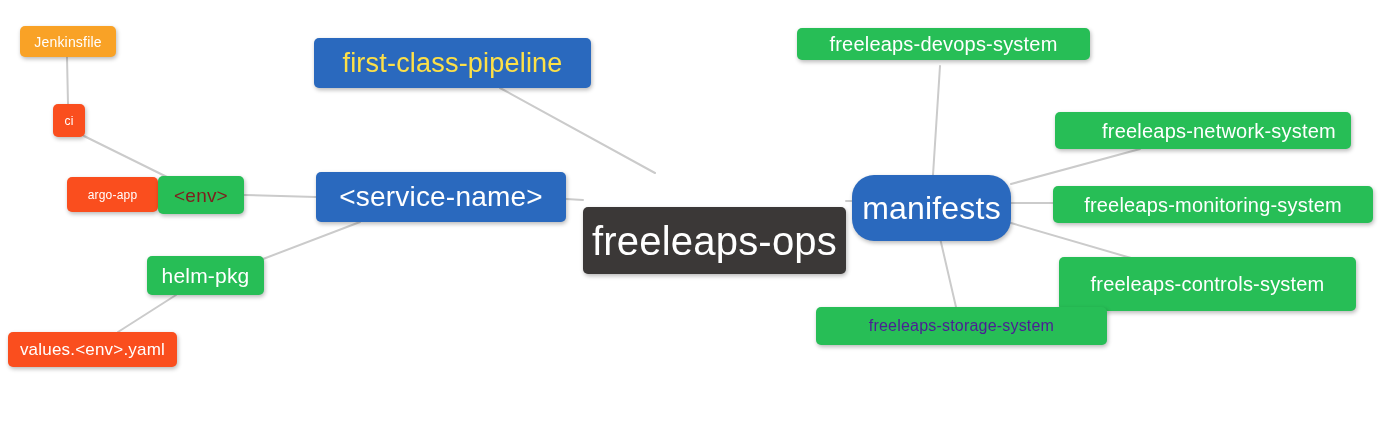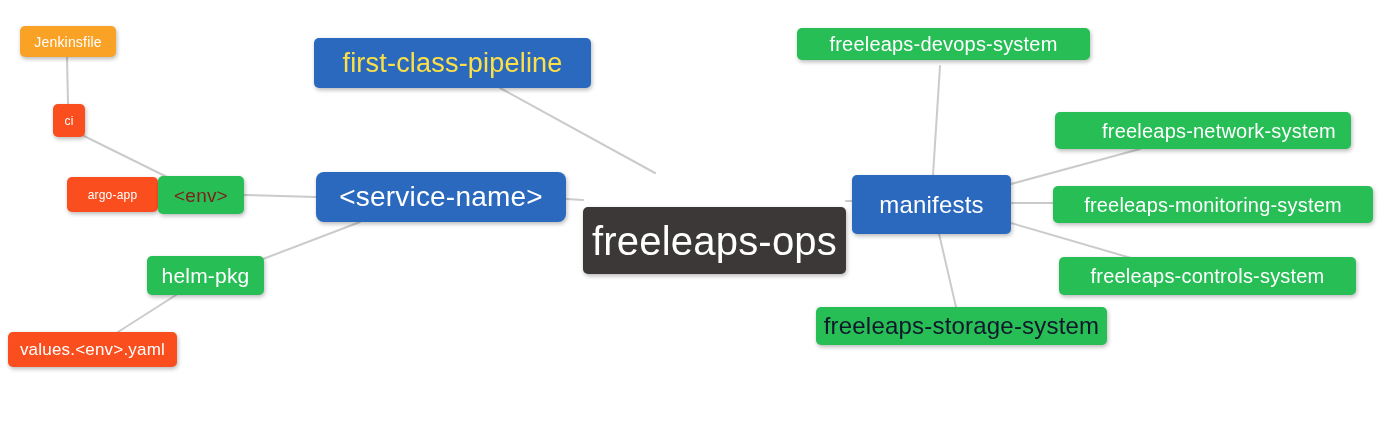--- a/index.html
+++ b/index.html
@@ -73,38 +73,38 @@
       </div>
       <div class="node" style="left: 147px; top: 256px; width: 117px; height: 39px; font-size: 21px; background: rgb(39, 190, 86); color: rgb(255, 255, 255);">
         <span>helm-pkg</span>
       </div>
       <div class="node" style="left: 8px; top: 332px; width: 169px; height: 35px; font-size: 17px; background: rgb(250, 78, 30); color: rgb(255, 255, 255);">
         <span>values.&lt;env&gt;.yaml</span>
       </div>
       <div class="node" style="left: 314px; top: 38px; width: 277px; height: 50px; font-size: 27px; background: rgb(42, 105, 190); color: #fde047;">
         <span>first-class-pipeline</span>
       </div>
-      <div class="node" style="left: 316px; top: 172px; width: 250px; height: 50px; font-size: 28px; background: rgb(42, 105, 190); color: rgb(255, 255, 255); border-radius: 8px;">
+      <div class="node" style="left: 316px; top: 172px; width: 250px; height: 50px; font-size: 28px; background: rgb(42, 105, 190); color: rgb(255, 255, 255);">
         <span>&lt;service-name&gt;</span>
       </div>
       <div class="node" style="left: 583px; top: 172px; width: 263px; height: 67px; font-size: 40px; background: rgb(59, 56, 55); color: rgb(255, 255, 255); margin-top: 35px;">
         <span>freeleaps-ops</span>
       </div>
-      <div class="node" style="left: 852px; top: 175px; width: 159px; height: 59px; font-size: 24px; background: rgb(42, 105, 190); color: rgb(255, 255, 255);">
+      <div class="node" style="left: 852px; top: 175px; width: 159px; height: 66px; font-size: 32px; background: rgb(42, 105, 190); color: rgb(255, 255, 255); border-radius: 22px;">
         <span>manifests</span>
       </div>
       <div class="node" style="left: 797px; top: 28px; width: 293px; height: 32px; font-size: 20px; background: rgb(39, 190, 86); color: rgb(255, 255, 255);">
         <span>freeleaps-devops-system</span>
       </div>
       <div class="node" style="left: 1055px; top: 112px; width: 296px; height: 37px; font-size: 20px; background: rgb(39, 190, 86); color: rgb(255, 255, 255); padding-left: 32px;">
         <span>freeleaps-network-system</span>
       </div>
       <div class="node" style="left: 1053px; top: 186px; width: 320px; height: 37px; font-size: 20px; background: rgb(39, 190, 86); color: rgb(255, 255, 255);">
         <span>freeleaps-monitoring-system</span>
       </div>
-      <div class="node" style="left: 1059px; top: 257px; width: 297px; height: 38px; font-size: 20px; background: rgb(39, 190, 86); color: rgb(255, 255, 255);">
+      <div class="node" style="left: 1059px; top: 257px; width: 297px; height: 54px; font-size: 20px; background: rgb(39, 190, 86); color: rgb(255, 255, 255);">
         <span>freeleaps-controls-system</span>
       </div>
-      <div class="node" style="left: 816px; top: 307px; width: 291px; height: 38px; font-size: 24px; background: rgb(39, 190, 86); color: #0f172a;">
+      <div class="node" style="left: 816px; top: 307px; width: 291px; height: 38px; font-size: 16px; background: rgb(39, 190, 86); color: #4c1d95;">
         <span>freeleaps-storage-system</span>
       </div>
     </div>
 </div>
 
 </body></html>

